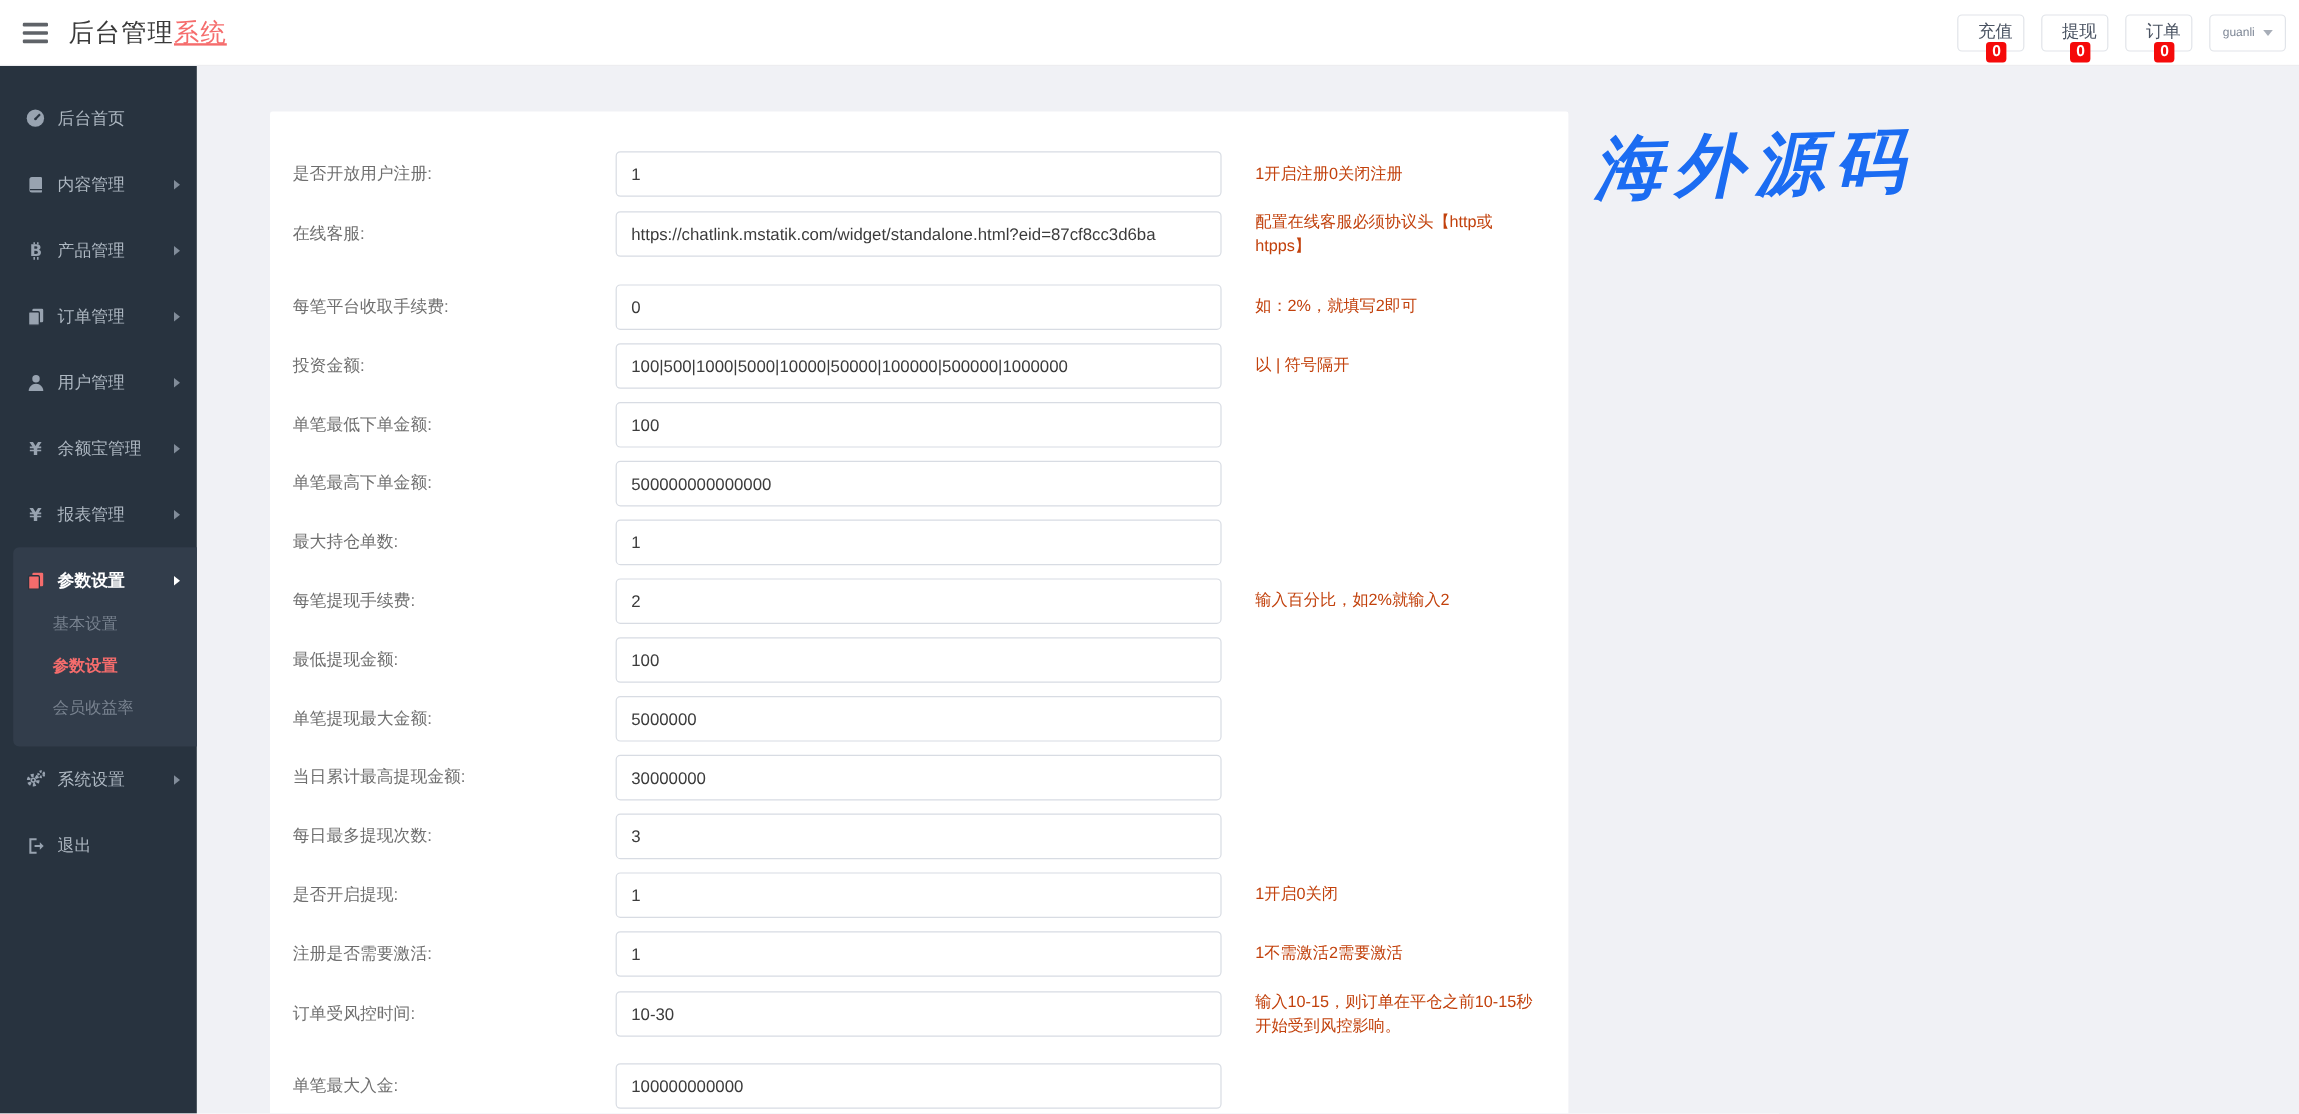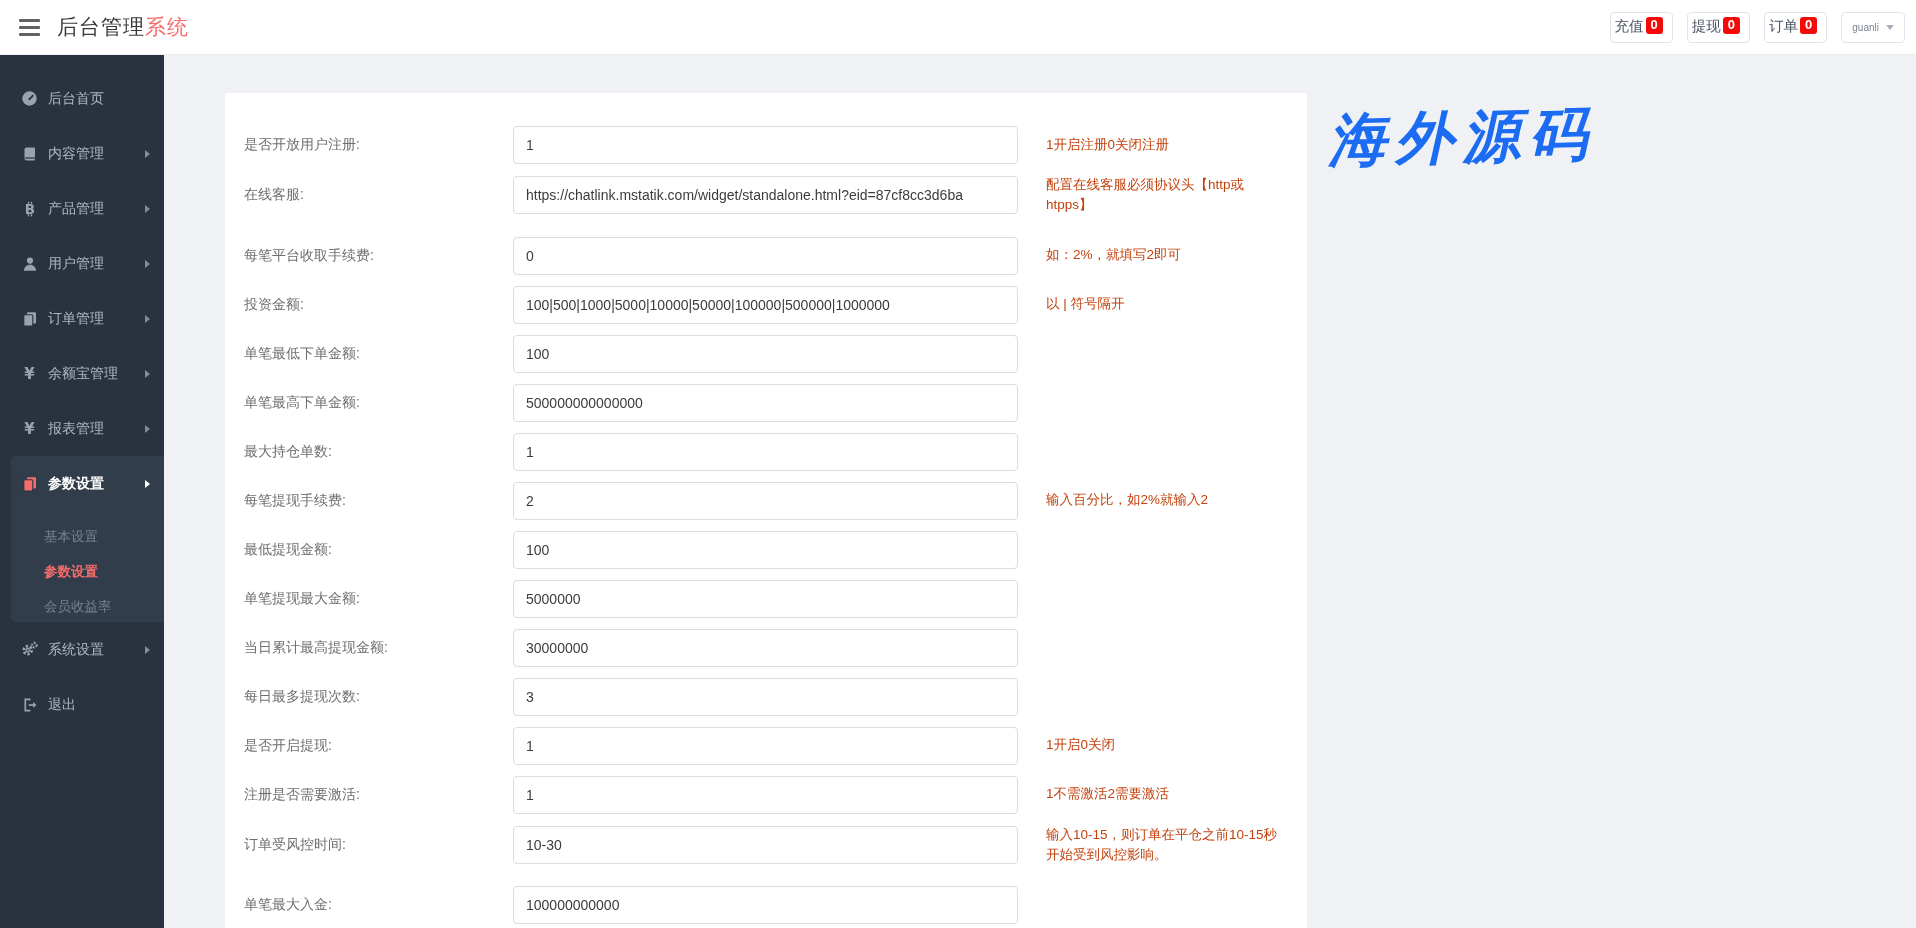--- a/index.html
+++ b/index.html
@@ -20,26 +20,26 @@
   }
   
   .header{
     position:absolute;top:0;left:0;right:0;height:55px;
     background:#fff;display:flex;align-items:center;z-index:5;
     border-bottom:1px solid #ededf0;
   }
   .hamburger{margin-left:15px;cursor:pointer;display:flex;flex-direction:column;gap:4px;padding:4px;}
   .hamburger i{display:block;width:21px;height:3px;background:#5f6368;border-radius:1px;}
   .brand{margin-left:13px;font-size:21px;color:#3a3a3a;letter-spacing:1px;white-space:nowrap;}
-  .brand .accent{color:var(--accent);}
+  .brand .accent{color:var(--accent);text-decoration:underline;}
   .header-right{margin-left:auto;display:flex;align-items:center;gap:14px;margin-right:11px;}
   .chip{
     border:1px solid #e1e4e9;border-radius:4px;background:#fff;
-    padding:4px 9px 5px 4px;font-size:14.5px;color:#4a5362;
-    display:flex;align-items:center;cursor:pointer;height:31px;
+    padding:4px 9px 5px 16px;font-size:14.5px;color:#4a5362;
+    display:flex;align-items:center;cursor:pointer;height:31px;flex-direction:column;
   }
   .chip .badge{
     background:var(--badge);color:#fff;font-size:13px;font-weight:bold;
     padding:1px 5px 2px;border-radius:3px;margin-left:2px;line-height:1.15;
     transform:translateY(-1px);
   }
   .user-chip{
     border:1px solid #e1e4e9;border-radius:4px;background:#fff;height:31px;
     padding:4px 10px;font-size:10px;color:#7d8695;display:flex;align-items:center;gap:7px;cursor:pointer;
   }
@@ -59,21 +59,21 @@
     position:absolute;right:14px;width:0;height:0;
     border-top:4px solid transparent;border-bottom:4px solid transparent;
     border-left:5px solid #818c99;
   }
   .nav-group{background:var(--panel);border-radius:5px 0 0 5px;margin-left:11px;padding-bottom:6px;}
   .nav-group > .nav-item{padding-left:9px;}
   .nav-item.active{color:#fff;font-weight:bold;}
   .nav-item.active .icon{color:var(--accent);}
   .nav-item.active .caret-right{border-left-color:#fff;}
   .nav-sub{
-    height:35px;display:flex;align-items:flex-end;padding-left:33px;
+    height:35px;display:flex;align-items:flex-start;padding-left:33px;
     font-size:13.5px;color:#78828f;cursor:pointer;
   }
   .nav-sub.active{color:var(--accent);font-weight:bold;}
   
   .content{position:absolute;left:180px;top:55px;right:0;bottom:0;background:var(--pagebg);overflow:hidden;}
   .card{
     position:absolute;left:45px;top:38px;width:1082px;bottom:-12px;
     background:#fff;border-radius:2px;
     padding:33px 20px 20px 19px;
   }
@@ -154,35 +154,35 @@
           <line x1="6.5" y1="13.2" x2="6.5" y2="15.4" stroke="currentColor" stroke-width="1.3"></line>
           <line x1="9.5" y1="13.2" x2="9.5" y2="15.4" stroke="currentColor" stroke-width="1.3"></line>
         </svg>
       </span>
       <span>产品管理</span>
       <span class="caret-right"></span>
     </div>
     <div class="nav-item">
       <span class="icon">
         <svg width="16" height="16" viewBox="0 0 16 16">
+          <rect x="5" y="1.3" width="9" height="11.2" rx="1" fill="currentColor"></rect>
+          <rect x="1.8" y="3.8" width="9" height="11.2" rx="1" fill="currentColor" stroke="#28333f" stroke-width="1.1"></rect>
+        </svg>
+      </span>
+      <span>订单管理</span>
+      <span class="caret-right"></span>
+    </div>
+    <div class="nav-item">
+      <span class="icon">
+        <svg width="16" height="16" viewBox="0 0 16 16">
           <circle cx="8" cy="4.6" r="3.1" fill="currentColor"></circle>
           <path d="M1.9 14.8c0-3.4 2.7-6.1 6.1-6.1s6.1 2.7 6.1 6.1z" fill="currentColor"></path>
         </svg>
       </span>
       <span>用户管理</span>
-      <span class="caret-right"></span>
-    </div>
-    <div class="nav-item">
-      <span class="icon">
-        <svg width="16" height="16" viewBox="0 0 16 16">
-          <rect x="5" y="1.3" width="9" height="11.2" rx="1" fill="currentColor"></rect>
-          <rect x="1.8" y="3.8" width="9" height="11.2" rx="1" fill="currentColor" stroke="#28333f" stroke-width="1.1"></rect>
-        </svg>
-      </span>
-      <span>订单管理</span>
       <span class="caret-right"></span>
     </div>
     <div class="nav-item">
       <span class="icon">
         <span class="txt-icon">¥</span>
       </span>
       <span>余额宝管理</span>
       <span class="caret-right"></span>
     </div>
     <div class="nav-item">

